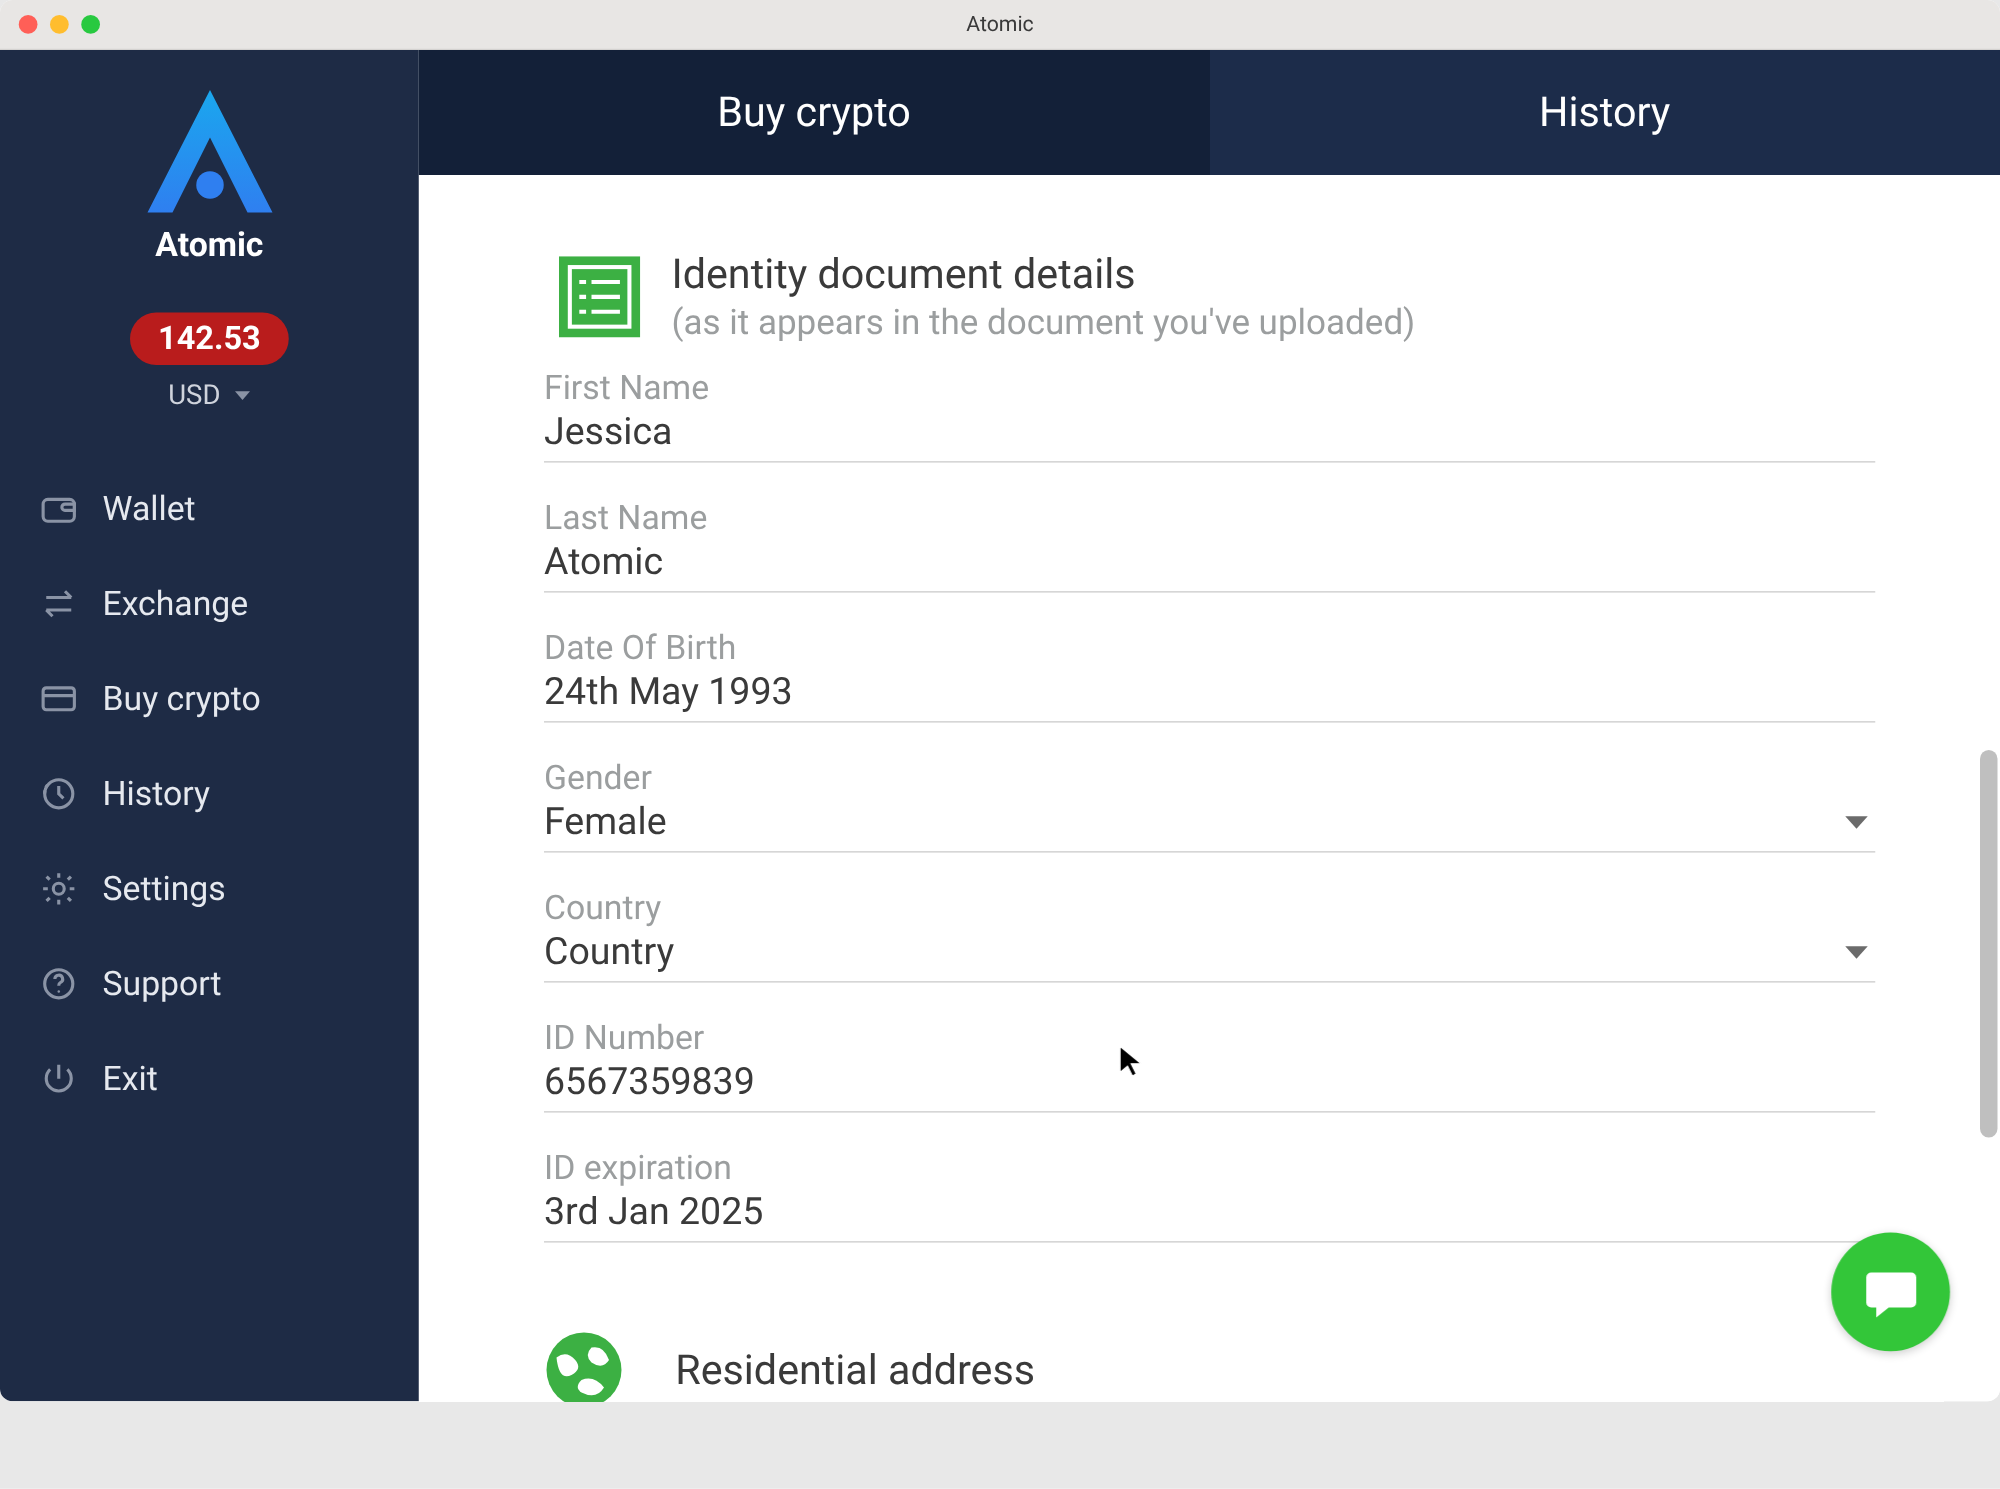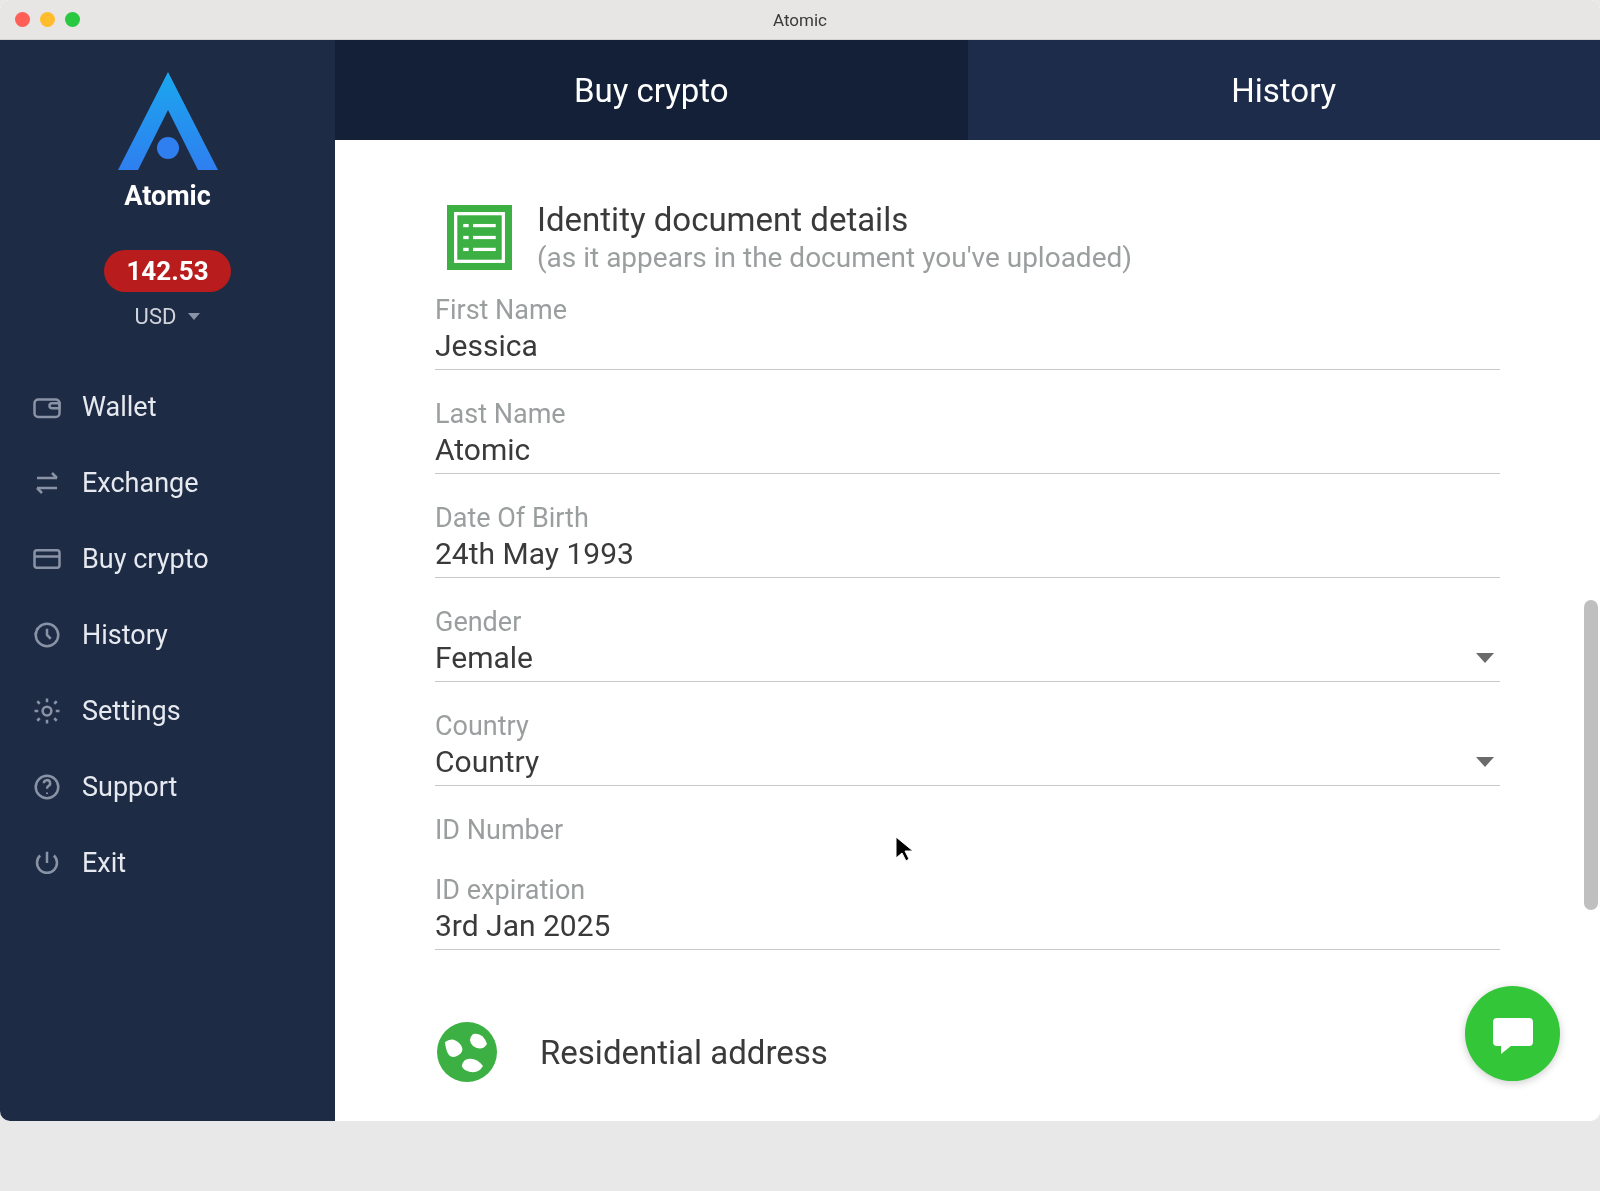--- a/index.html
+++ b/index.html
@@ -405,20 +405,23 @@
           <div class="field">
             <div class="field-label">Country</div>
             <div class="field-value-row">
               <div class="field-value">Country</div>
               <div class="field-caret"></div>
             </div>
           </div>
 
           <div class="field">
             <div class="field-label">ID Number</div>
+            <div class="field-value-row">
+              <div class="field-value">6567359839</div>
+            </div>
           </div>
 
           <div class="field">
             <div class="field-label">ID expiration</div>
             <div class="field-value-row">
               <div class="field-value">3rd Jan 2025</div>
             </div>
           </div>
 
         </div>

